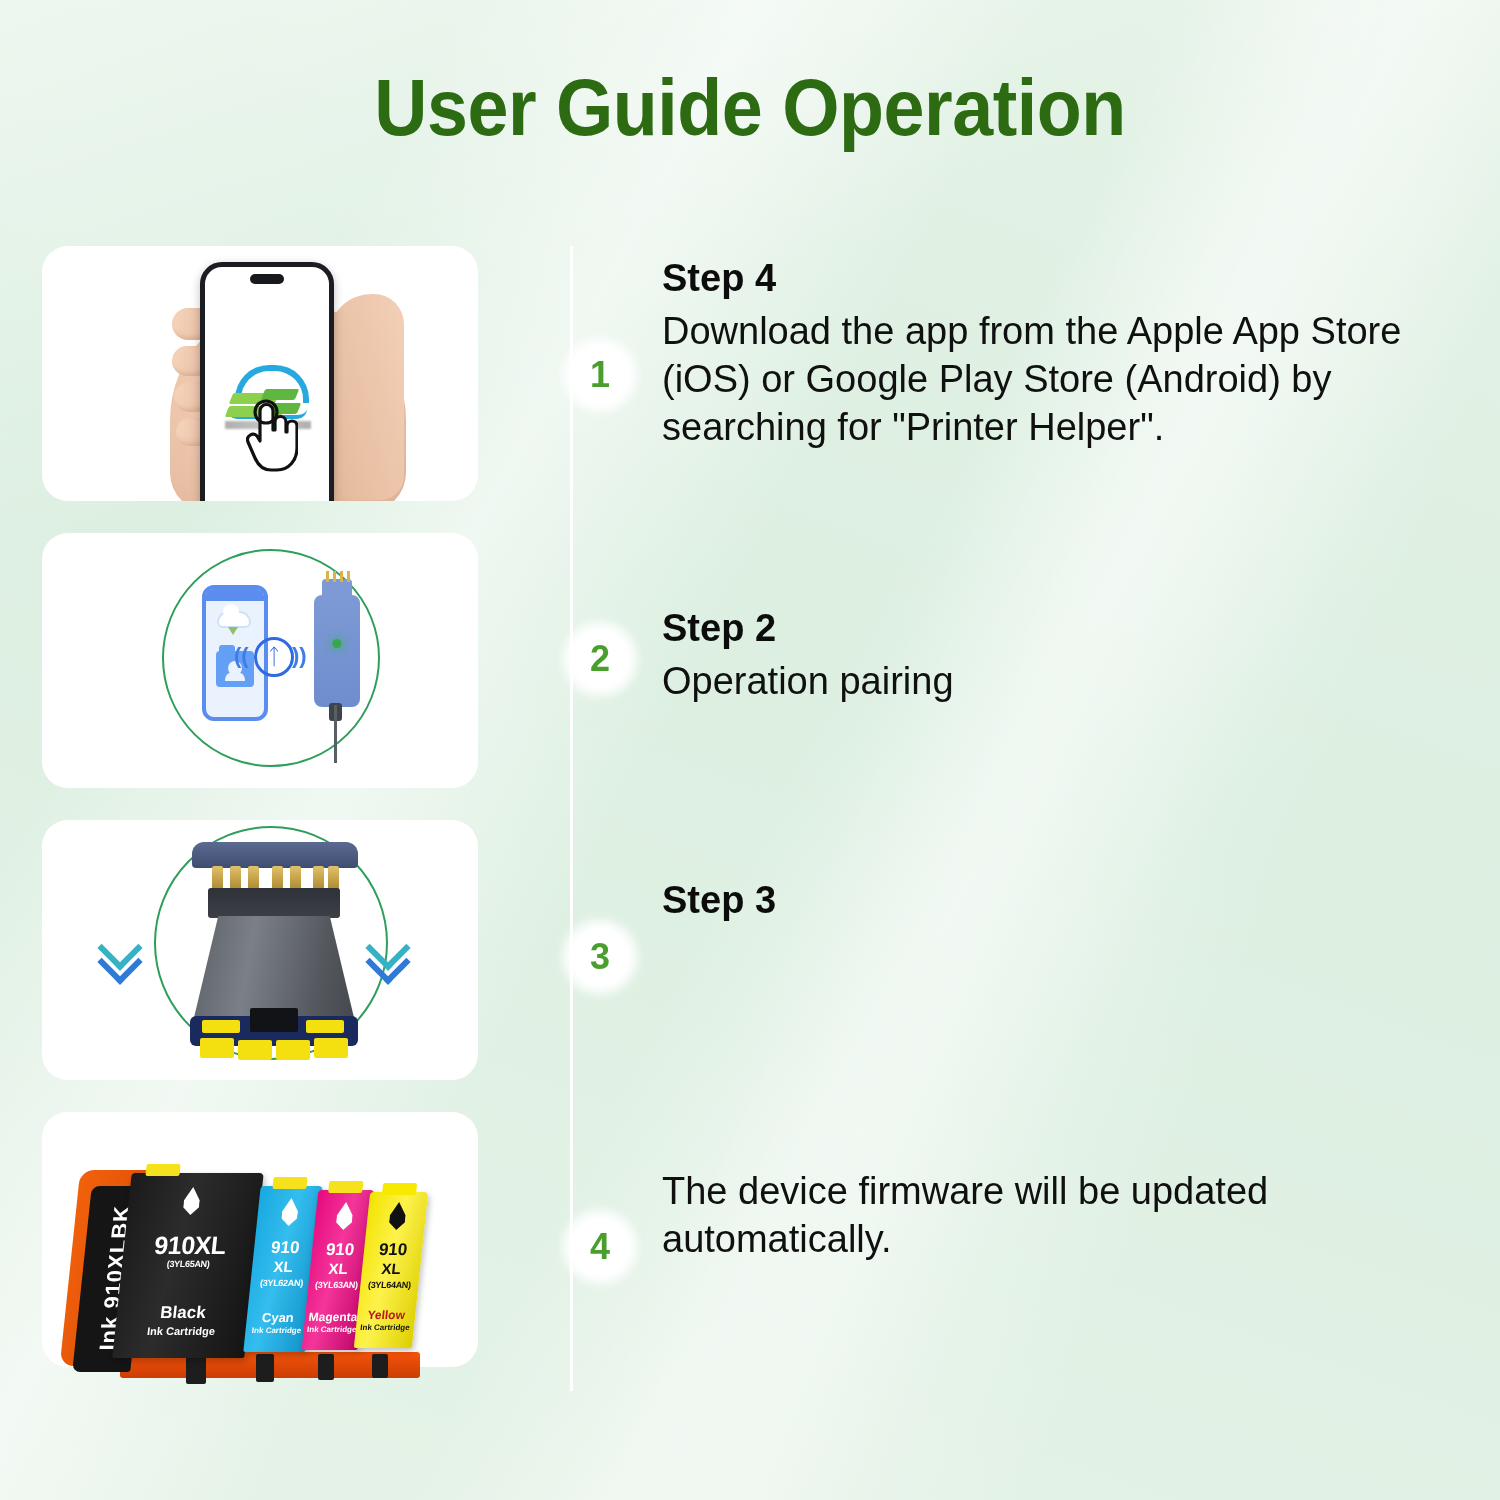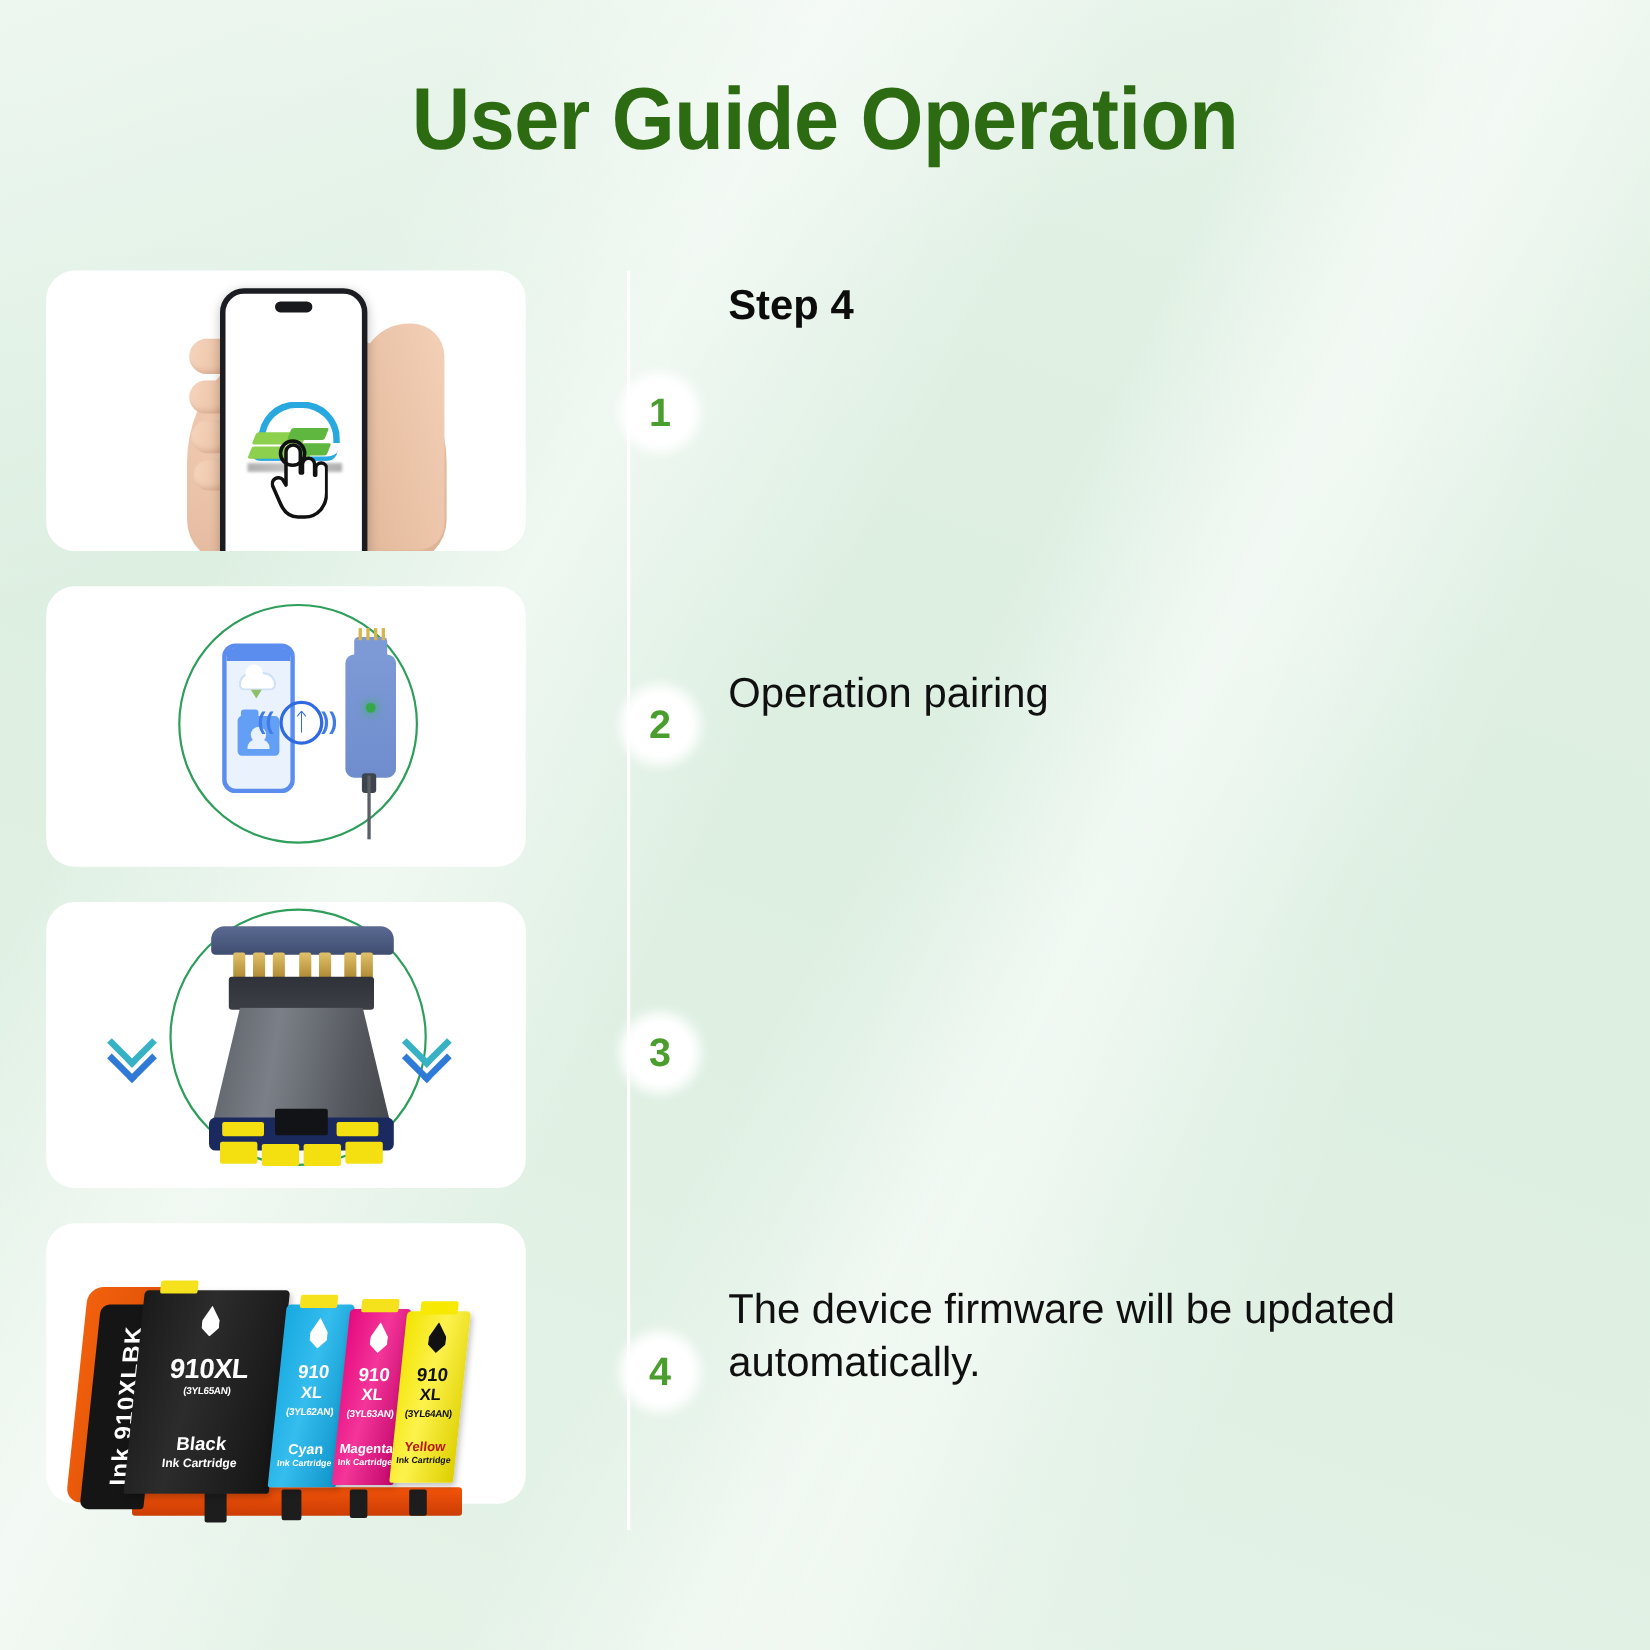--- a/index.html
+++ b/index.html
@@ -660,33 +660,36 @@
         </div>
 
       </div>
     </div>
   </div>
 
   <div class="step step-1">
     <div class="badge badge-1">1</div>
     <div class="step-text">
       <div class="step-title">Step 4</div>
+      <div class="step-desc">Download the app from the Apple App Store (iOS) or Google Play Store (Android) by searching for "Printer Helper".</div>
     </div>
   </div>
 
   <div class="step step-2">
     <div class="badge badge-2">2</div>
     <div class="step-text">
+      <div class="step-title">Step 2</div>
       <div class="step-desc">Operation pairing</div>
     </div>
   </div>
 
   <div class="step step-3">
     <div class="badge badge-3">3</div>
     <div class="step-text">
+      <div class="step-title">Step 3</div>
     </div>
   </div>
 
   <div class="step step-4">
     <div class="badge badge-4">4</div>
     <div class="step-text">
       <div class="step-desc">The device firmware will be updated automatically.</div>
     </div>
   </div>
 

